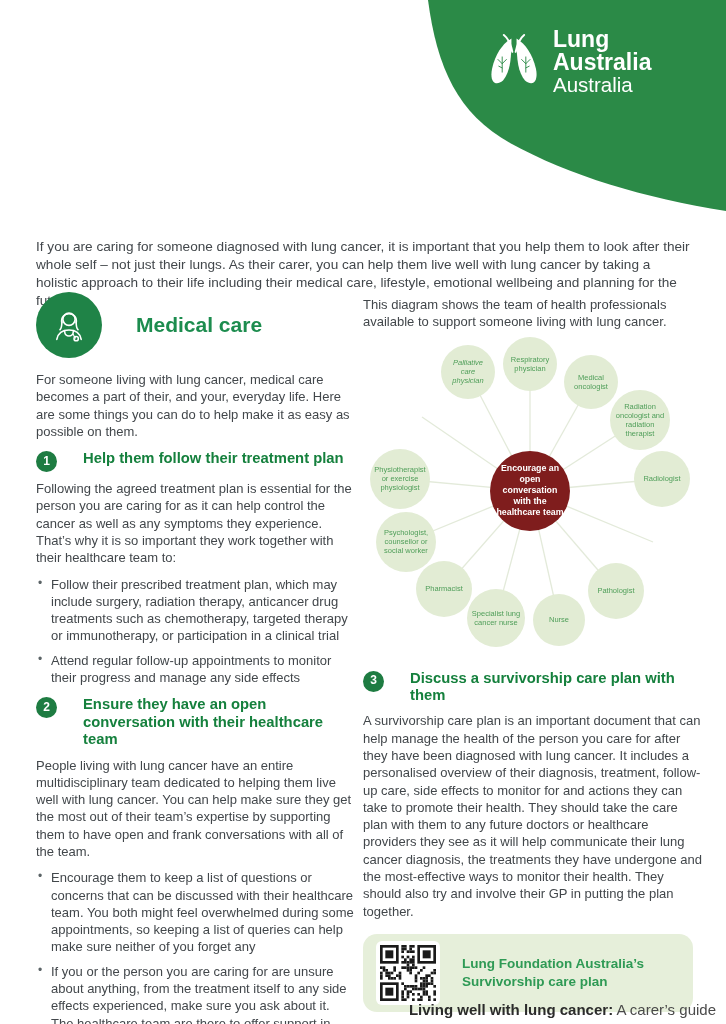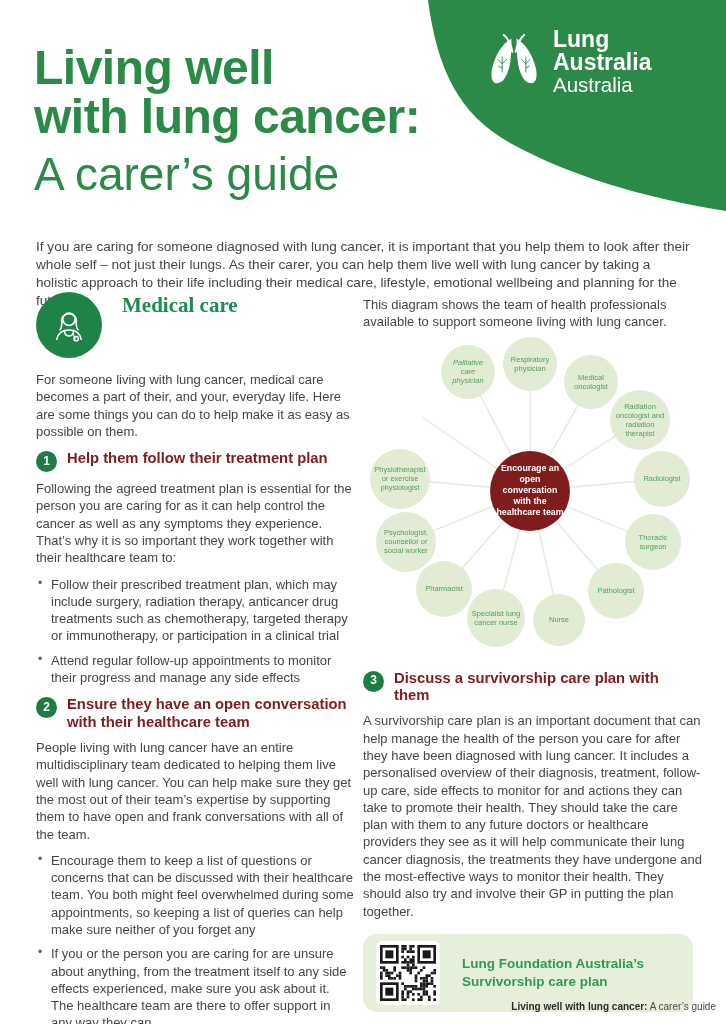--- a/index.html
+++ b/index.html
@@ -17,29 +17,29 @@
   .titleblock{position:absolute;left:34px;top:44px;color:#2b8a47;}
   .title-main{font-size:48px;font-weight:700;line-height:1.02;letter-spacing:-0.5px;}
   .title-sub{font-size:46px;font-weight:400;line-height:1.05;margin-top:8px;}
 
   .intro{position:absolute;left:36px;top:238px;width:656px;font-size:13.6px;line-height:1.32;color:#42474b;}
 
   
   .col-left{position:absolute;left:36px;top:292px;width:318px;color:#42474b;font-size:13px;line-height:1.33;}
   .col-right{position:absolute;left:363px;top:296px;width:340px;color:#42474b;font-size:13px;line-height:1.33;}
 
-  .mc-row{display:flex;align-items:flex-start;gap:20px;margin-bottom:13px;font-family:Liberation Serif, serif;}
+  .mc-row{display:flex;align-items:center;gap:34px;margin-bottom:13px;}
   .mc-icon{width:66px;height:66px;border-radius:50%;background:#1f8347;flex:0 0 auto;display:flex;align-items:center;justify-content:center;}
   .mc-head{color:#1c8c4e;font-size:21px;font-weight:700;}
 
   p{margin:0 0 9px 0;}
   .sec-head{display:flex;gap:10px;margin:10px 0 8px 0;align-items:flex-start;}
   .badge{width:21px;height:21px;border-radius:50%;background:#1e7c42;color:#fff;font-size:12px;font-weight:700;
          display:flex;align-items:center;justify-content:center;flex:0 0 auto;margin-top:1px;}
-  .sec-title{color:#7f1d1d;font-size:14.8px;font-weight:700;line-height:1.18;max-width:286px;}
+  .sec-title{color:#15803d;font-size:14.8px;font-weight:700;line-height:1.18;max-width:286px;margin-left:16px;}
 
   ul.blist{list-style:none;margin:2px 0 10px 0;padding:0;}
   ul.blist li{position:relative;padding-left:15px;margin-bottom:7px;}
   ul.blist li::before{content:"•";position:absolute;left:2px;top:0;color:#5b6366;font-size:12px;}
 
   
   .diagram{position:relative;width:340px;height:326px;margin-top:3px;}
   .dlines{position:absolute;left:0;top:0;width:340px;height:326px;}
   .node{position:absolute;border-radius:50%;background:#e2ecd4;color:#4f9e59;
         display:flex;align-items:center;justify-content:center;text-align:center;
@@ -49,21 +49,21 @@
         font-size:8.8px;font-weight:600;line-height:1.25;padding:6px;box-sizing:border-box;
         left:127px;top:117px;width:80px;height:80px;}
 
   .s3-body p{margin-bottom:10px;}
 
   .qr-panel{margin-top:14px;width:330px;height:78px;background:#e6efda;border-radius:14px;
             display:flex;align-items:center;padding-left:13px;box-sizing:border-box;}
   .qr-tile{width:64px;height:64px;background:#fff;border-radius:6px;display:flex;align-items:center;justify-content:center;flex:0 0 auto;}
   .qr-label{margin-left:22px;color:#2f9a55;font-size:13.5px;font-weight:700;line-height:1.3;width:210px;}
 
-  .footer{position:absolute;right:10px;top:1001px;font-size:10px;color:#4a4a4a;}
+  .footer{position:absolute;right:10px;top:1001px;font-size:15px;color:#4a4a4a;}
   .footer b{color:#2b2b2b;font-weight:700;}
 </style>
 </head>
 <body>
 
 <div class="page">
 
   <svg class="blob-svg" viewBox="0 0 726 240" aria-hidden="true">
     <path d="M428,0 C437,68 458,114 510,143 C570,176 644,198 726,211 L726,0 Z" fill="#2b8a47"></path>
   </svg>
@@ -79,27 +79,20 @@
         <path d="M46 52 L46 34 M46 42 L41 37 M46 42 L51 37 M46 47 L50 45"></path>
       </g>
     </svg>
     <div class="logo-text">
       <div class="l1">Lung</div>
       <div class="l2">Australia</div>
       <div class="l3">Australia</div>
     </div>
   </div>
 
-  <div class="titleblock">
-    <div class="title-main">
-      <div>Living well</div>
-      <div>with lung cancer:</div>
-    </div>
-    <div class="title-sub">A carer’s guide</div>
-  </div>
 
   <div class="intro">If you are caring for someone diagnosed with lung cancer, it is important that you help them to look after their whole self – not just their lungs. As their carer, you can help them live well with lung cancer by taking a holistic approach to their life including their medical care, lifestyle, emotional wellbeing and planning for the future.</div>
 
   <div class="col-left">
     <div class="mc-row">
       <div class="mc-icon">
         <svg width="46" height="46" viewBox="0 0 64 64" fill="none" stroke="#fff" stroke-width="2.2" stroke-linecap="round" aria-hidden="true">
           <circle cx="32" cy="24" r="8.5"></circle>
           <path d="M22,29 C19,12 45,12 42,29"></path>
           <path d="M22,28 C22,35 21,37 19.5,38.5"></path>
@@ -156,21 +149,20 @@
           <line x1="167" y1="157" x2="37" y2="145"></line>
           <line x1="167" y1="157" x2="59" y2="83"></line>
           <line x1="167" y1="157" x2="105" y2="38"></line>
         </g>
       </svg>
 
       <div class="node" style="left:140px;top:3px;width:54px;height:54px;">Respiratory physician</div>
       <div class="node" style="left:201px;top:21px;width:54px;height:54px;">Medical oncologist</div>
       <div class="node" style="left:247px;top:56px;width:60px;height:60px;">Radiation oncologist and radiation therapist</div>
       <div class="node" style="left:271px;top:117px;width:56px;height:56px;">Radiologist</div>
-      <div class="node" style="left:262px;top:180px;width:56px;height:56px;">Thoracic surgeon</div>
       <div class="node" style="left:225px;top:229px;width:56px;height:56px;">Pathologist</div>
       <div class="node" style="left:170px;top:260px;width:52px;height:52px;">Nurse</div>
       <div class="node" style="left:53px;top:227px;width:56px;height:56px;">Pharmacist</div>
       <div class="node" style="left:104px;top:255px;width:58px;height:58px;">Specialist lung cancer nurse</div>
       <div class="node" style="left:13px;top:178px;width:60px;height:60px;">Psychologist, counsellor or social worker</div>
       <div class="node" style="left:7px;top:115px;width:60px;height:60px;">Physiotherapist or exercise physiologist</div>
       <div class="node" style="left:78px;top:11px;width:54px;height:54px;font-style:italic;">Palliative care physician</div>
 
       <div class="node-center">Encourage an open conversation with the healthcare team</div>
     </div>

